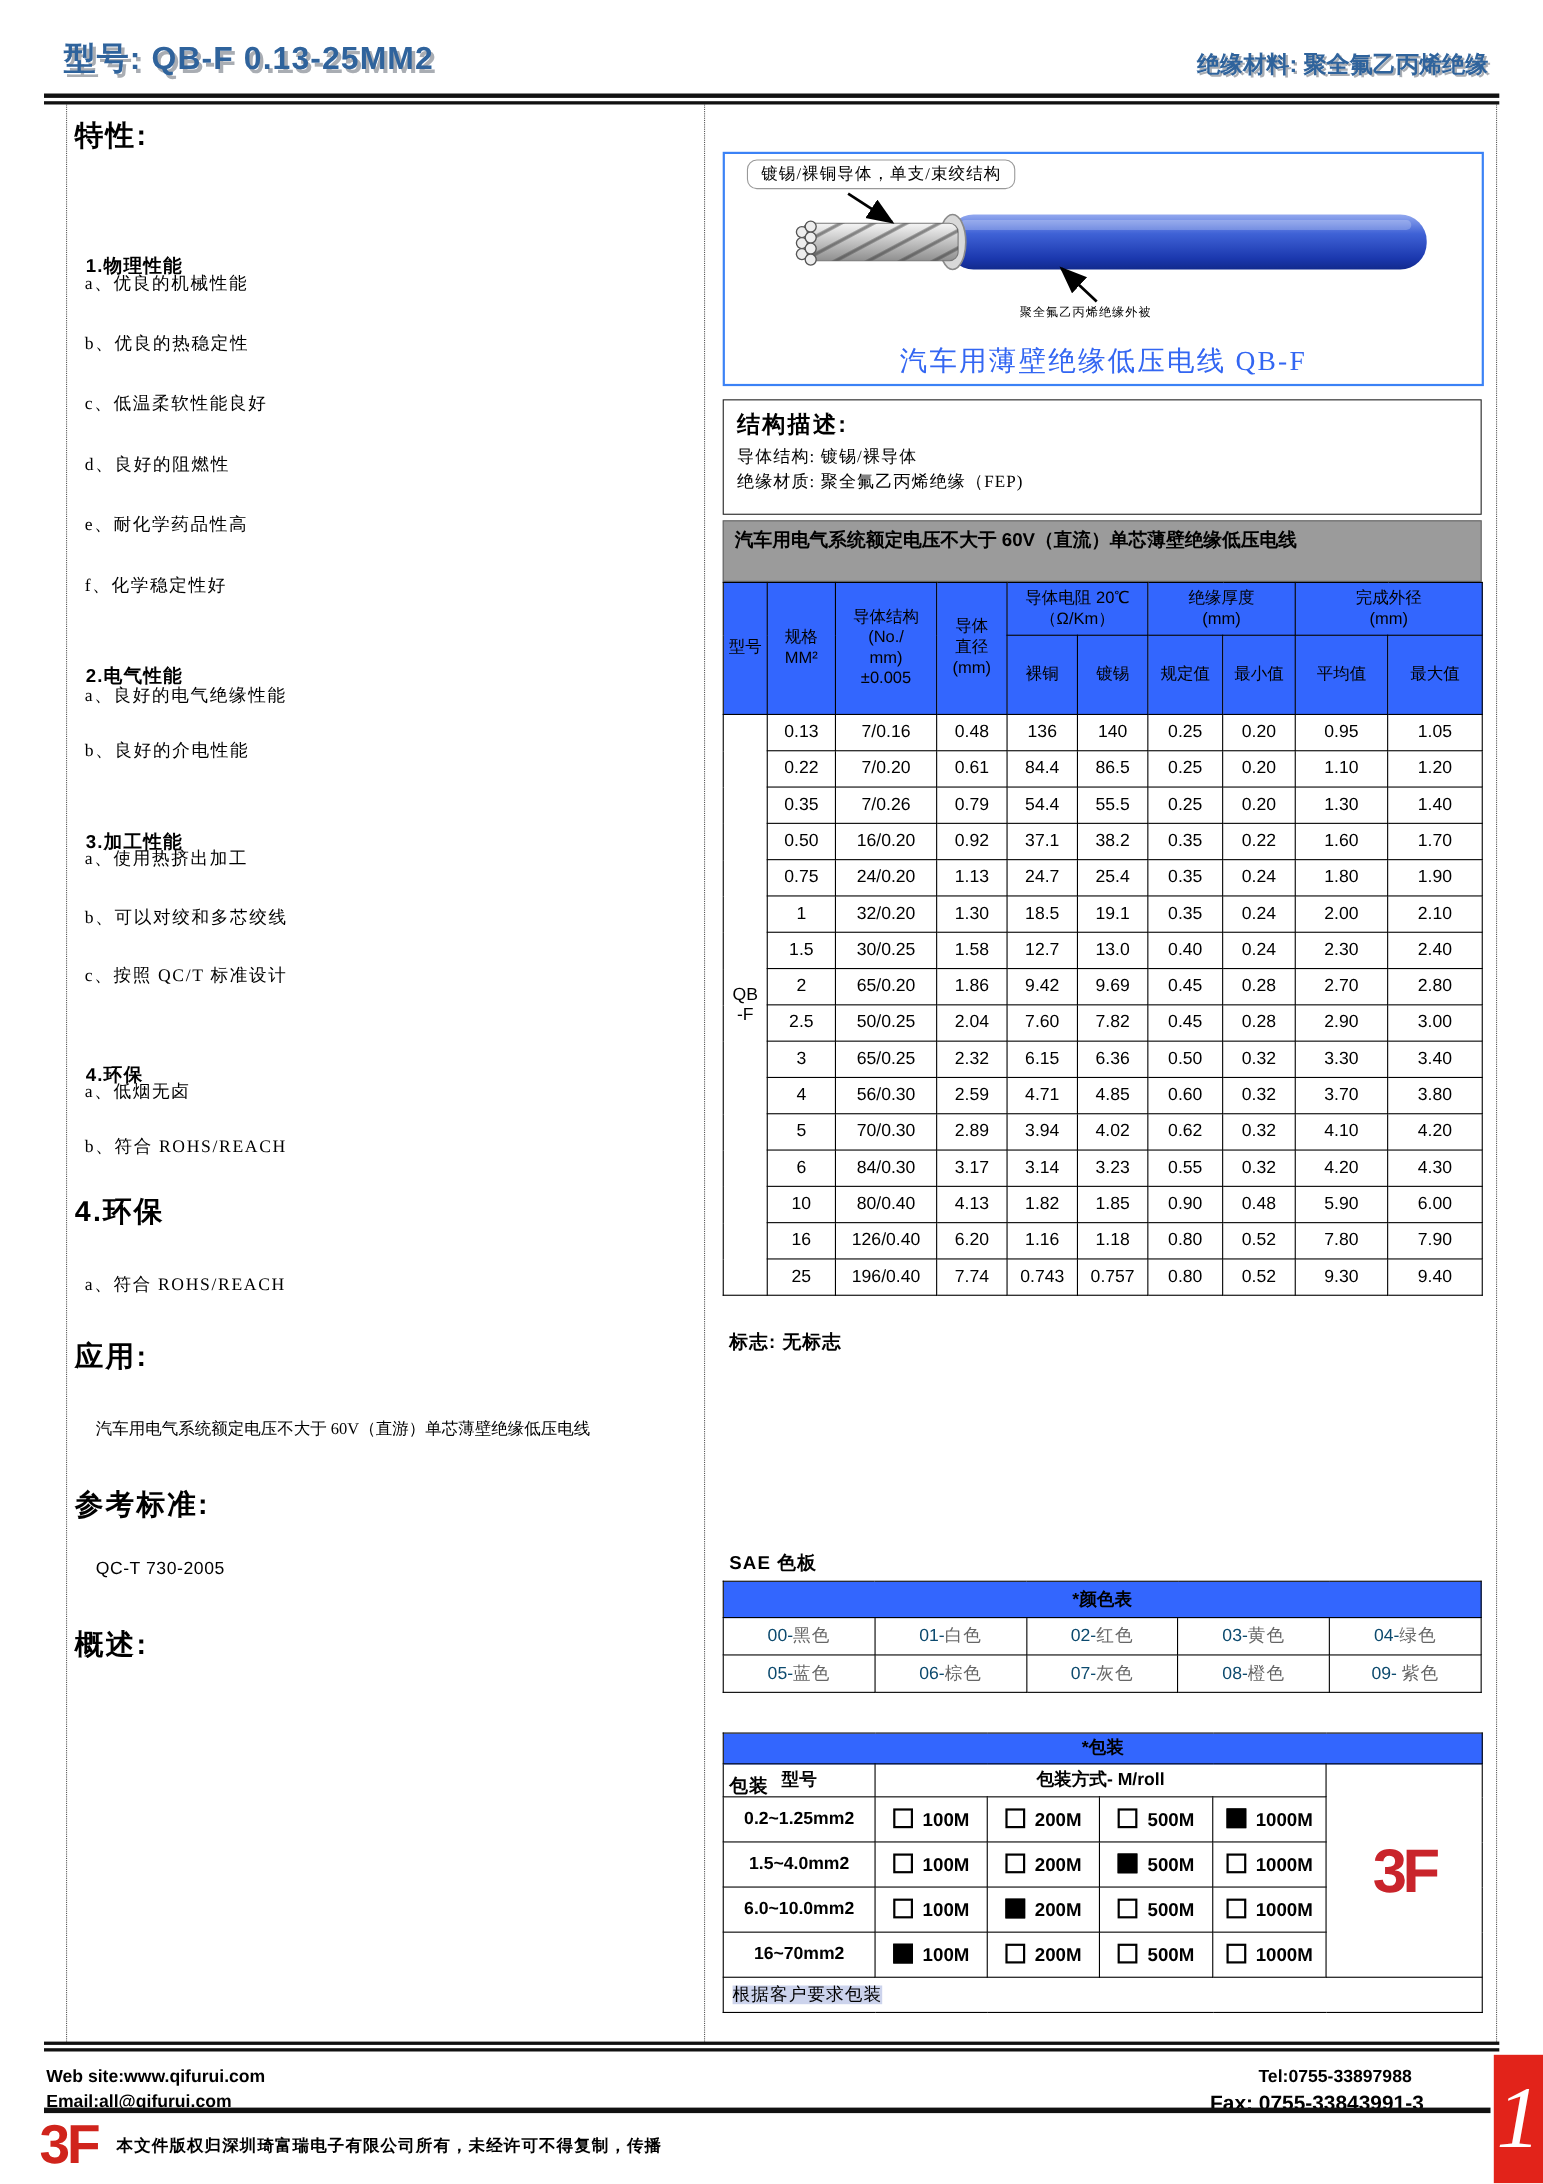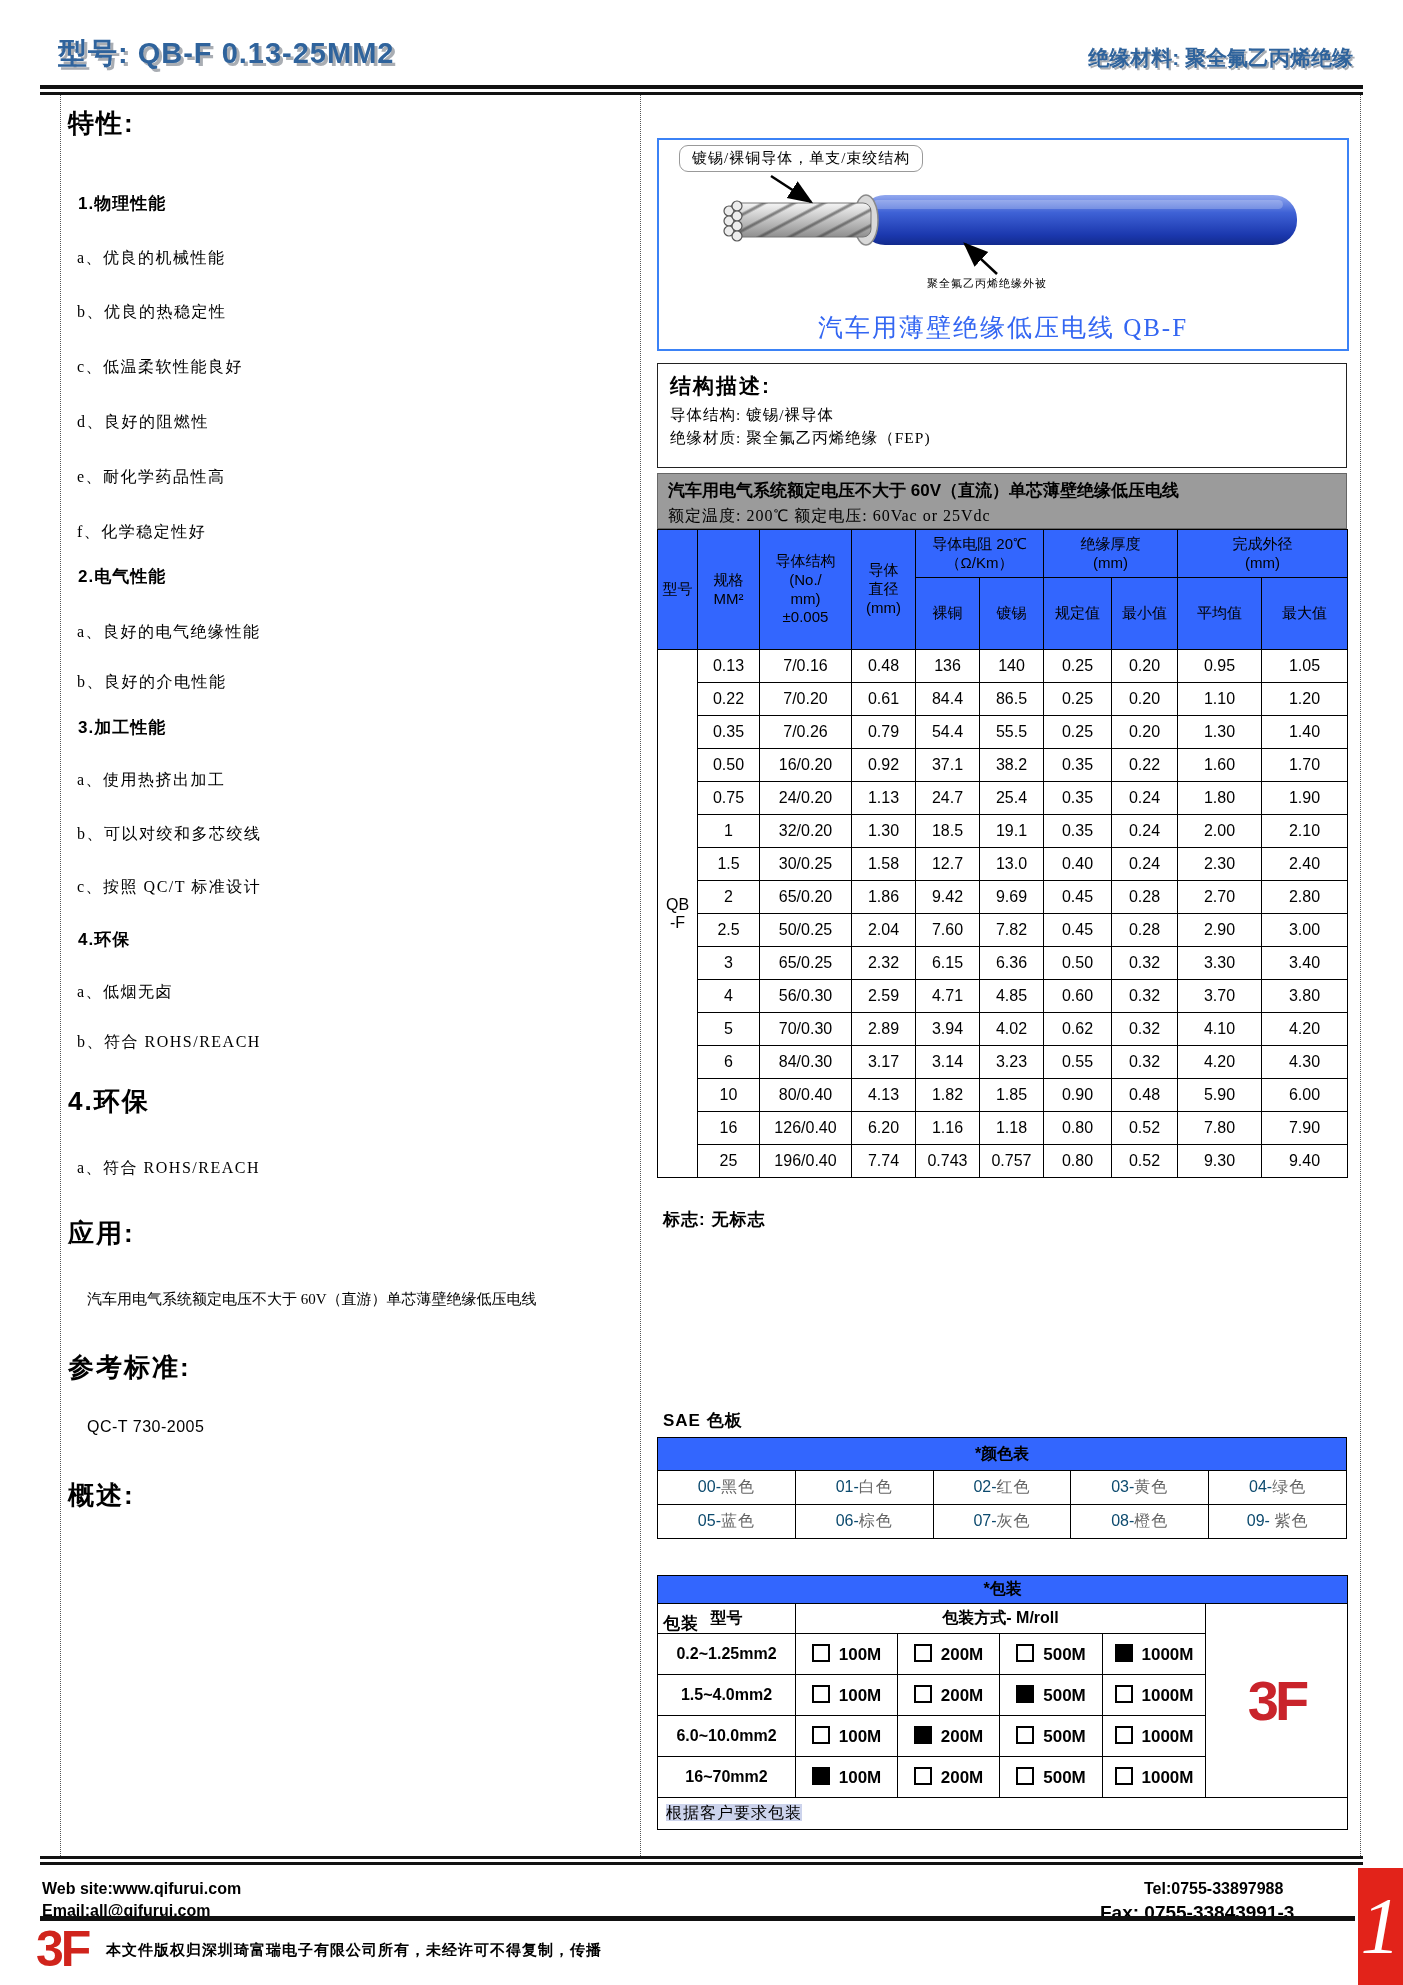--- a/index.html
+++ b/index.html
@@ -13,21 +13,21 @@
                color:#2f639c; text-shadow:2px 2px 0 #a9adb3; }
   .dline-top    { position:absolute; left:40px; top:85px;  width:1323px; height:3px;
                   border-top:4px solid #111; border-bottom:3px solid #111; }
   .dline-bottom { position:absolute; left:40px; top:1856px; width:1323px; height:3px;
                   border-top:3px solid #111; border-bottom:3px solid #111; }
   .vline { position:absolute; top:95px; height:1761px; width:0; border-left:1px dotted #555; }
 
   
   .leftcol { position:absolute; left:62px; top:96px; width:575px; height:1761px; }
   .leftcol .h1   { position:absolute; left:6px;  font-size:26px; font-weight:bold; letter-spacing:2px; }
-  .leftcol .h2   { position:absolute; left:16px; font-size:17px; font-weight:bold; letter-spacing:1px; }
+  .leftcol .h2   { position:absolute; left:16px; font-size:17px; font-weight:bold; letter-spacing:1px;margin-top:38px; }
   .leftcol .item { position:absolute; left:15px; font-size:16px; letter-spacing:1.5px;
                    font-family:"Liberation Serif", serif; }
   .leftcol .apptext { left:25px; font-size:15px; letter-spacing:0; }
   .leftcol .stdtext { left:25px; font-family:"Liberation Sans", sans-serif; letter-spacing:0.5px; }
 
   
   .rightcol { position:absolute; left:657px; top:96px; width:690px; height:1761px; }
 
   .wire-box { position:absolute; left:0; top:42px; width:688px; height:209px; border:2px solid #3b82f6; background:#fff; }
   .wire-svg { position:absolute; left:0; top:0; }
@@ -191,21 +191,20 @@
     </div>
 
     <div class="struct-box">
       <div class="struct-title">结构描述:</div>
       <div class="struct-line">导体结构: 镀锡/裸导体</div>
       <div class="struct-line">绝缘材质: 聚全氟乙丙烯绝缘（FEP)</div>
     </div>
 
     <div class="banner">
       <div class="banner1">汽车用电气系统额定电压不大于 60V（直流）单芯薄壁绝缘低压电线</div>
-      <div class="banner2">额定温度: 200℃  额定电压: 60Vac or 25Vdc</div>
     </div>
 
     <table class="spec-table">
       <colgroup>
         <col style="width:40px">
           <col style="width:62px">
           <col style="width:92px">
           <col style="width:64px">
         <col style="width:64px">
           <col style="width:64px">

